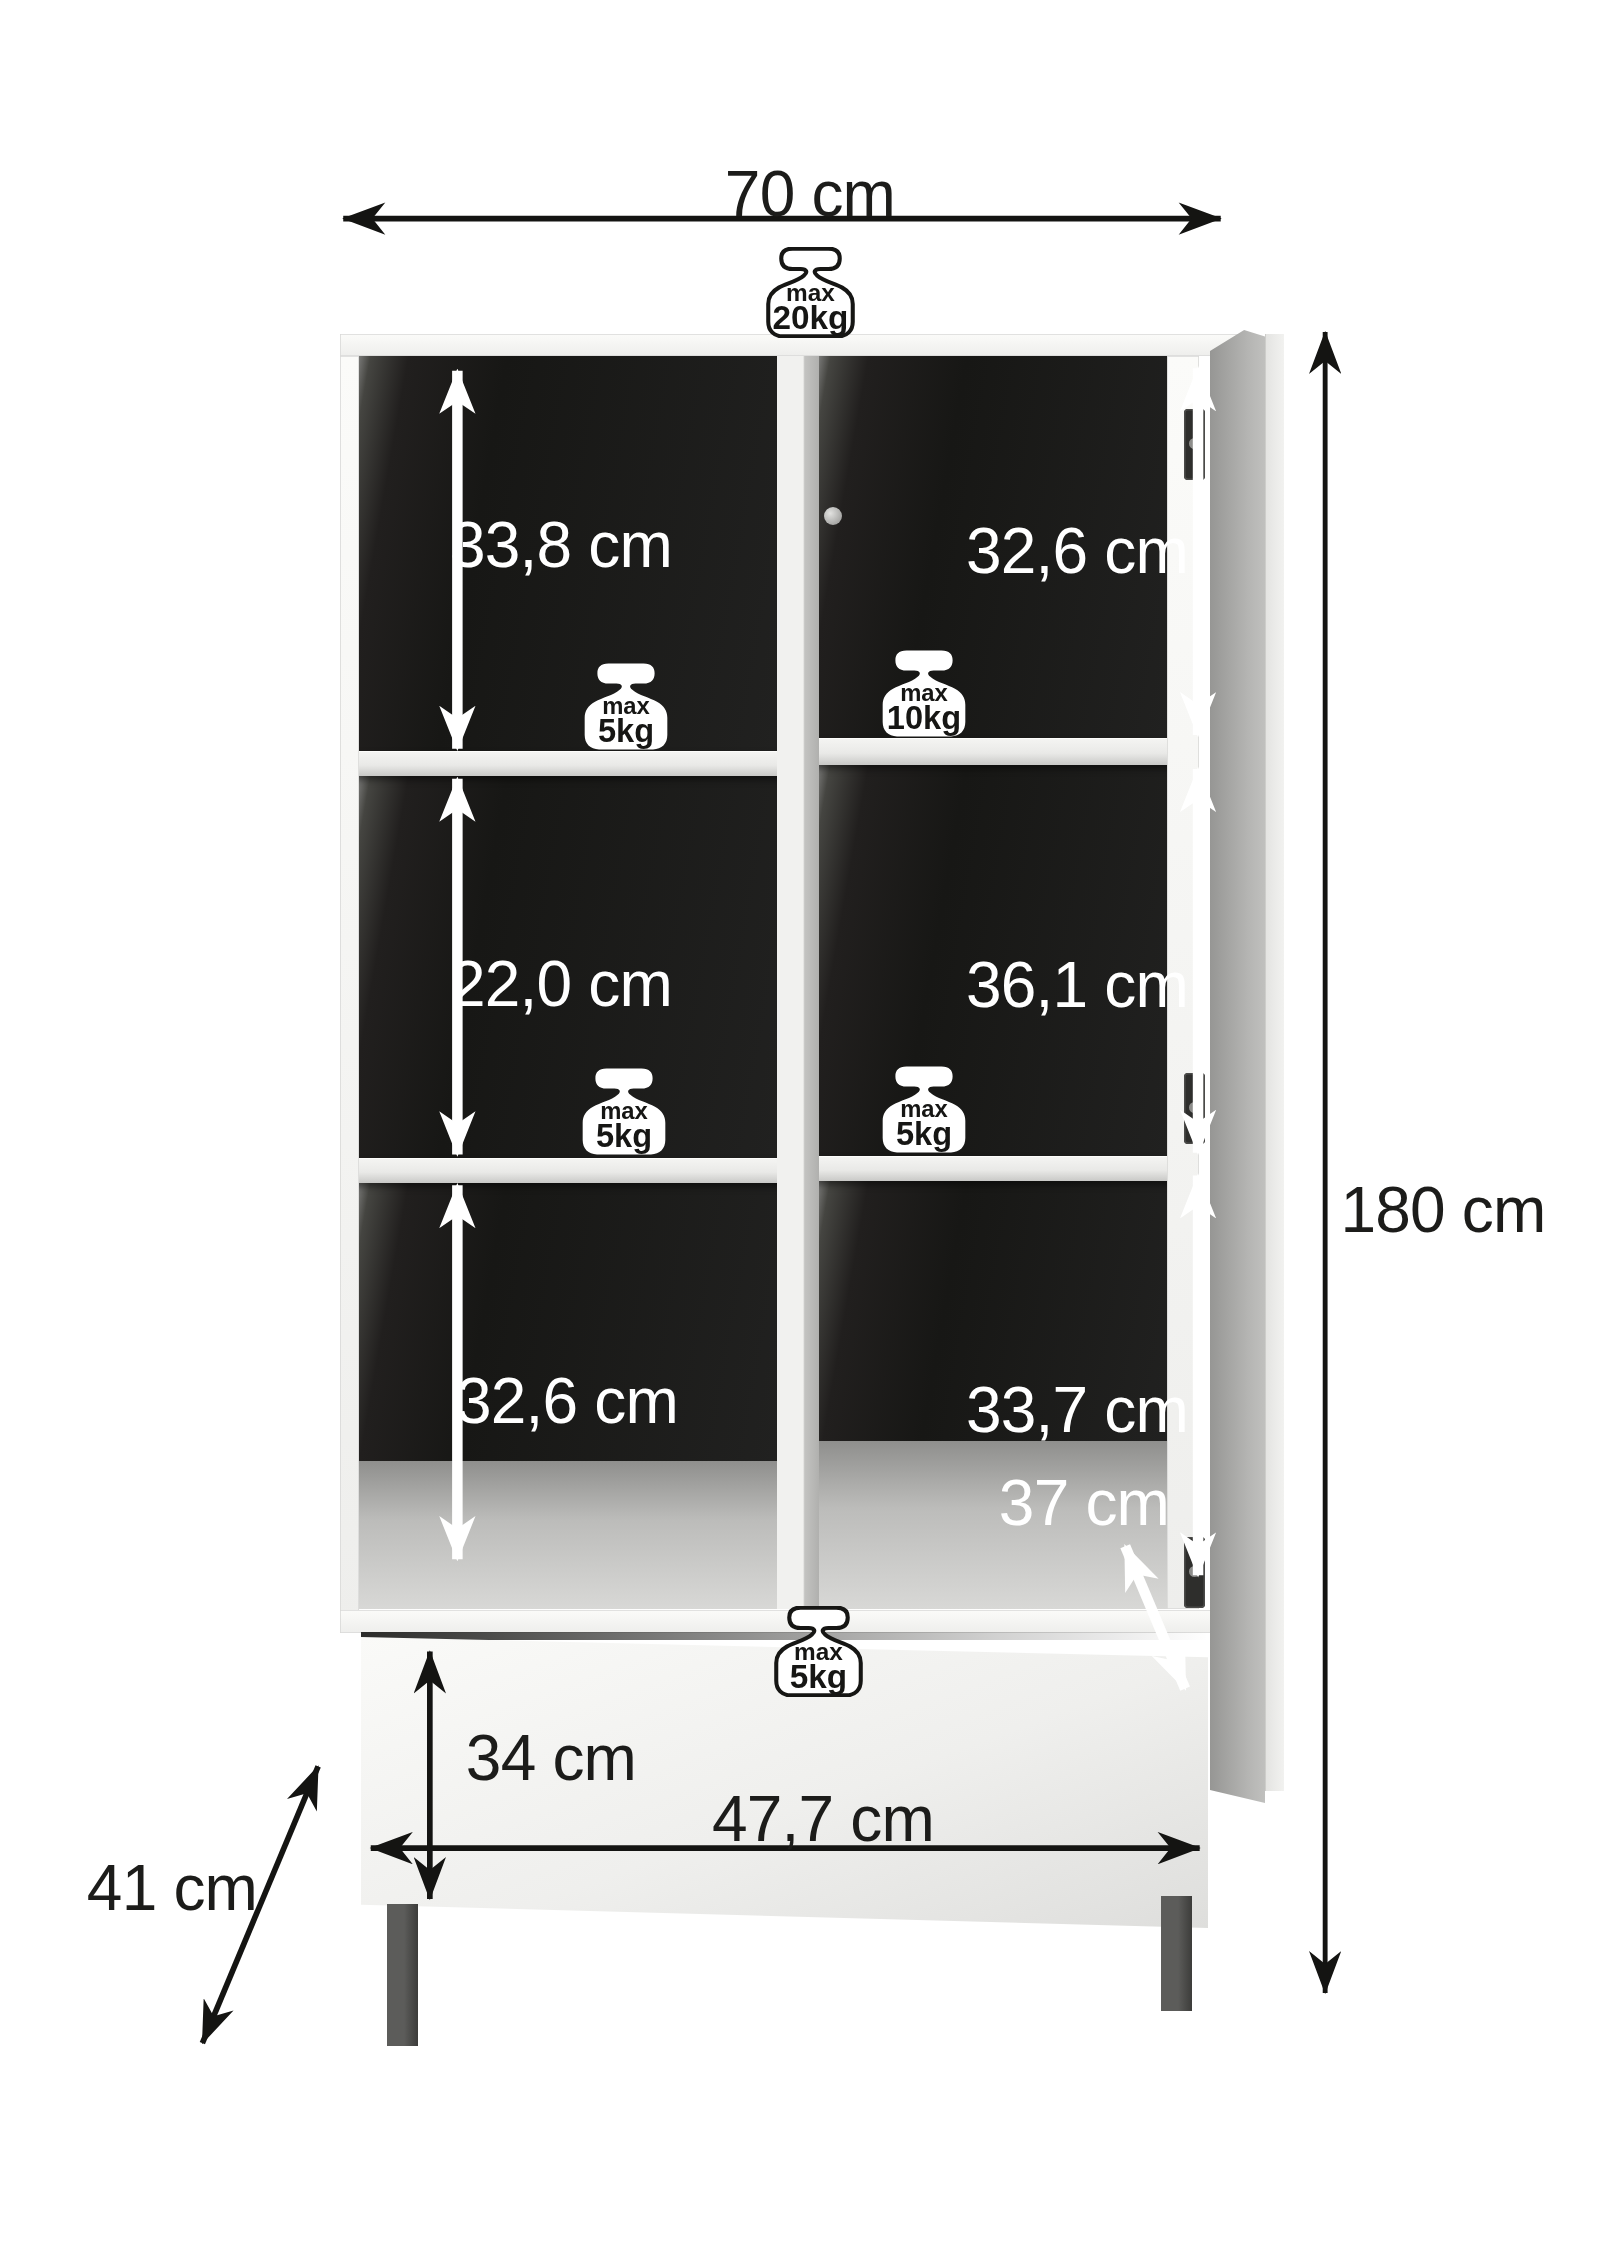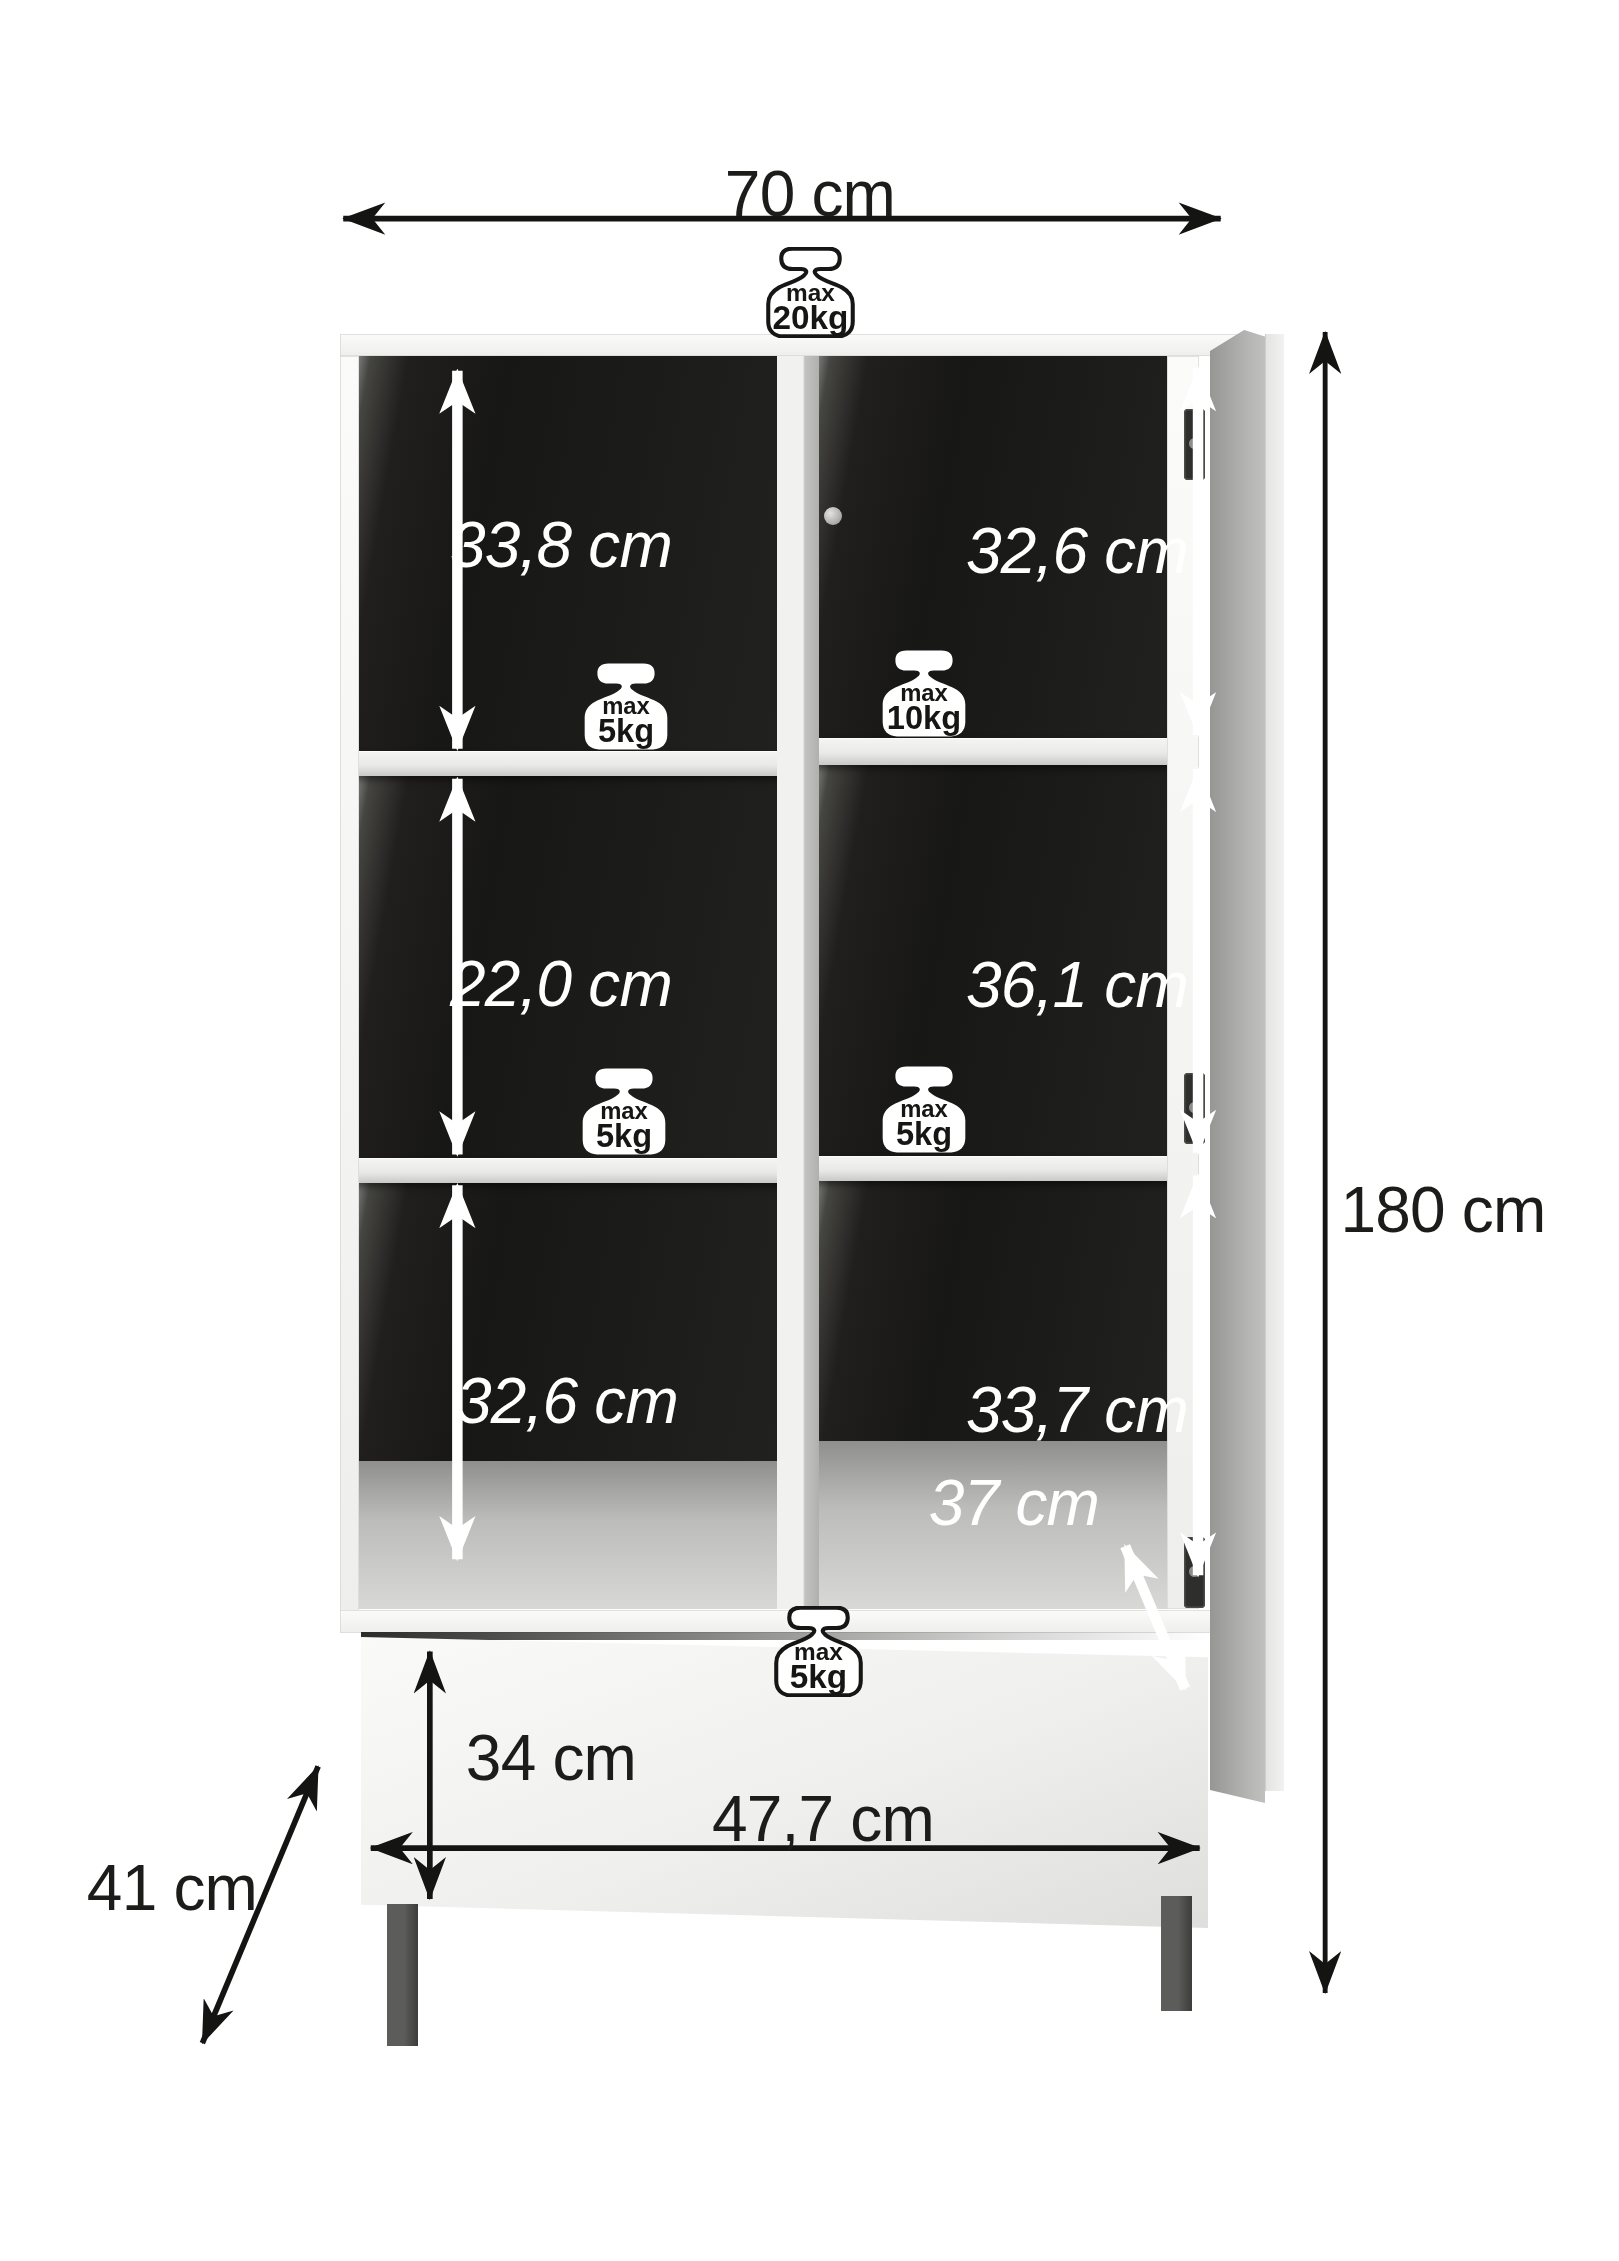--- a/index.html
+++ b/index.html
@@ -20,21 +20,21 @@
   .hinge:after{content:"";position:absolute;left:4.9px;top:29px;width:11.3px;height:11.3px;border-radius:50%;background:#8d8d8b;}
   .knob{position:absolute;width:18px;height:18px;border-radius:50%;
         background:radial-gradient(circle at 35% 35%,#e2e2e0,#8f8f8d);}
   .drawer{position:absolute;background:linear-gradient(160deg,#fafaf8 0%,#efefed 55%,#dededc 100%);
           clip-path:polygon(0 0,100% 7%,100% 100%,0 92%);}
   .gapshadow{position:absolute;background:linear-gradient(to right,#2b2b29,#55555345 75%,transparent);}
   .leg{position:absolute;background:linear-gradient(to right,#5c5c5a 55%,#3c3c3a);}
   
   .dim{position:absolute;transform:translate(-50%,-50%);font-size:64px;letter-spacing:-0.8px;
        color:#1c1c1a;white-space:nowrap;}
-  .dim.white{color:#ffffff;font-style:italic;}
+  .dim.white{color:#ffffff;}
   
   .wt1{font-family:"Liberation Sans",sans-serif;font-weight:700;font-size:30px;text-anchor:middle;fill:#161614;}
   .wt2{font-family:"Liberation Sans",sans-serif;font-weight:700;font-size:41px;text-anchor:middle;fill:#161614;}
   svg.overlay{position:absolute;left:0;top:0;pointer-events:none;}
   .wl{stroke:#ffffff;stroke-width:13px;}
   .bl{stroke:#141412;stroke-width:6px;}
   .bl.thick{stroke-width:7px;}
 </style>
 </head>
 <body>
@@ -158,21 +158,21 @@
     <use href="#weight-shape" fill="#ffffff" stroke="#161614" stroke-width="5"></use>
     <text x="60" y="66" class="wt1">max</text>
     <text x="60" y="101" class="wt2">5kg</text>
   </svg>
 
   <div class="dim" style="left:810px;top:194px">70 cm</div>
   <div class="dim" style="left:1443px;top:1210px">180 cm</div>
   <div class="dim" style="left:551px;top:1758px">34 cm</div>
   <div class="dim" style="left:823px;top:1819px">47,7 cm</div>
   <div class="dim" style="left:172px;top:1888px">41 cm</div>
-  <div class="dim white" style="left:1014px;top:1503px">37 cm</div>
+  <div class="dim white" style="left:1084px;top:1503px">37 cm</div>
 
   <div class="dim white" style="left:561px;top:545px">33,8 cm</div>
   <div class="dim white" style="left:1077px;top:551px">32,6 cm</div>
   <div class="dim white" style="left:561px;top:984px">22,0 cm</div>
   <div class="dim white" style="left:1077px;top:985px">36,1 cm</div>
   <div class="dim white" style="left:567px;top:1401px">32,6 cm</div>
   <div class="dim white" style="left:1077px;top:1410px">33,7 cm</div>
 
 </div>
 

